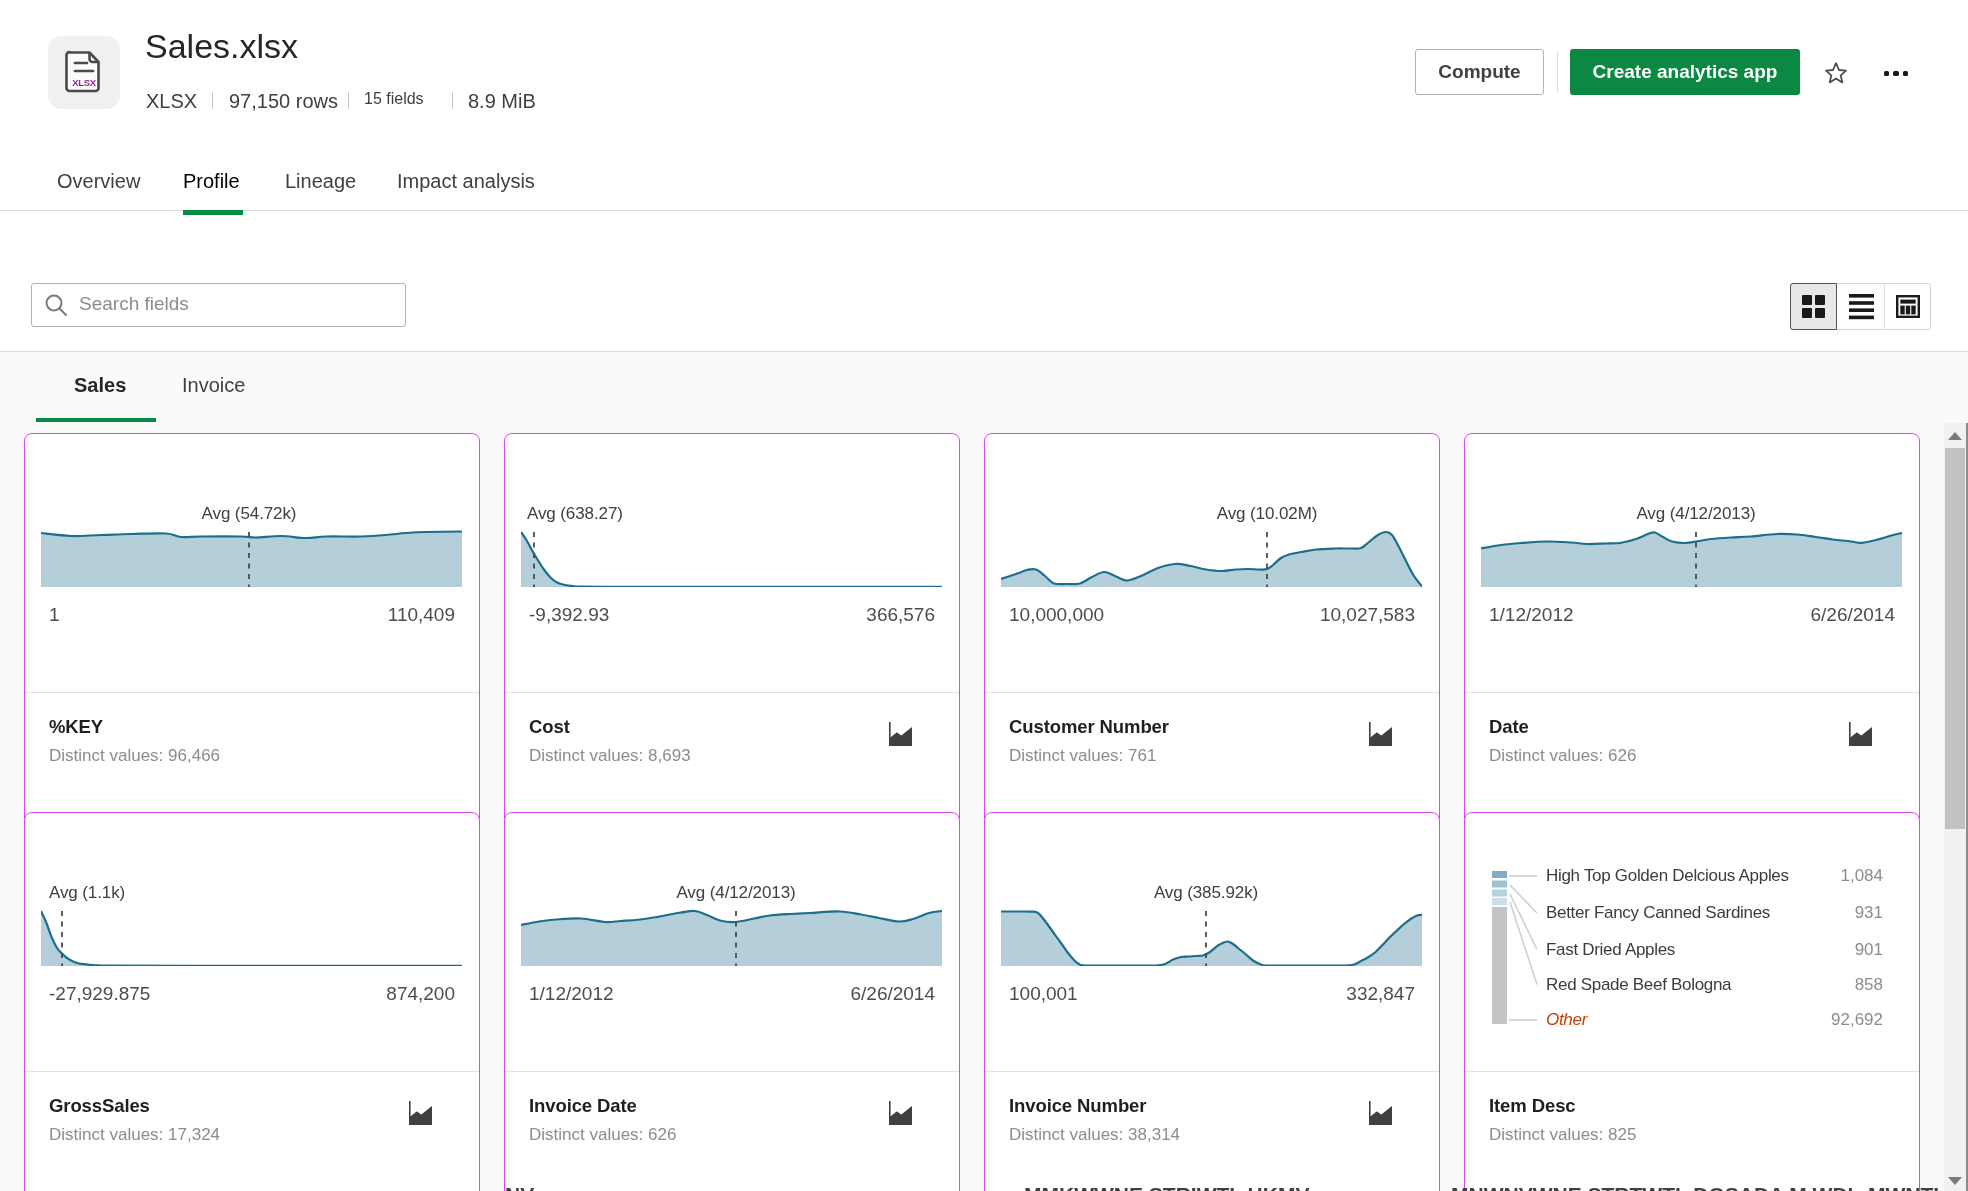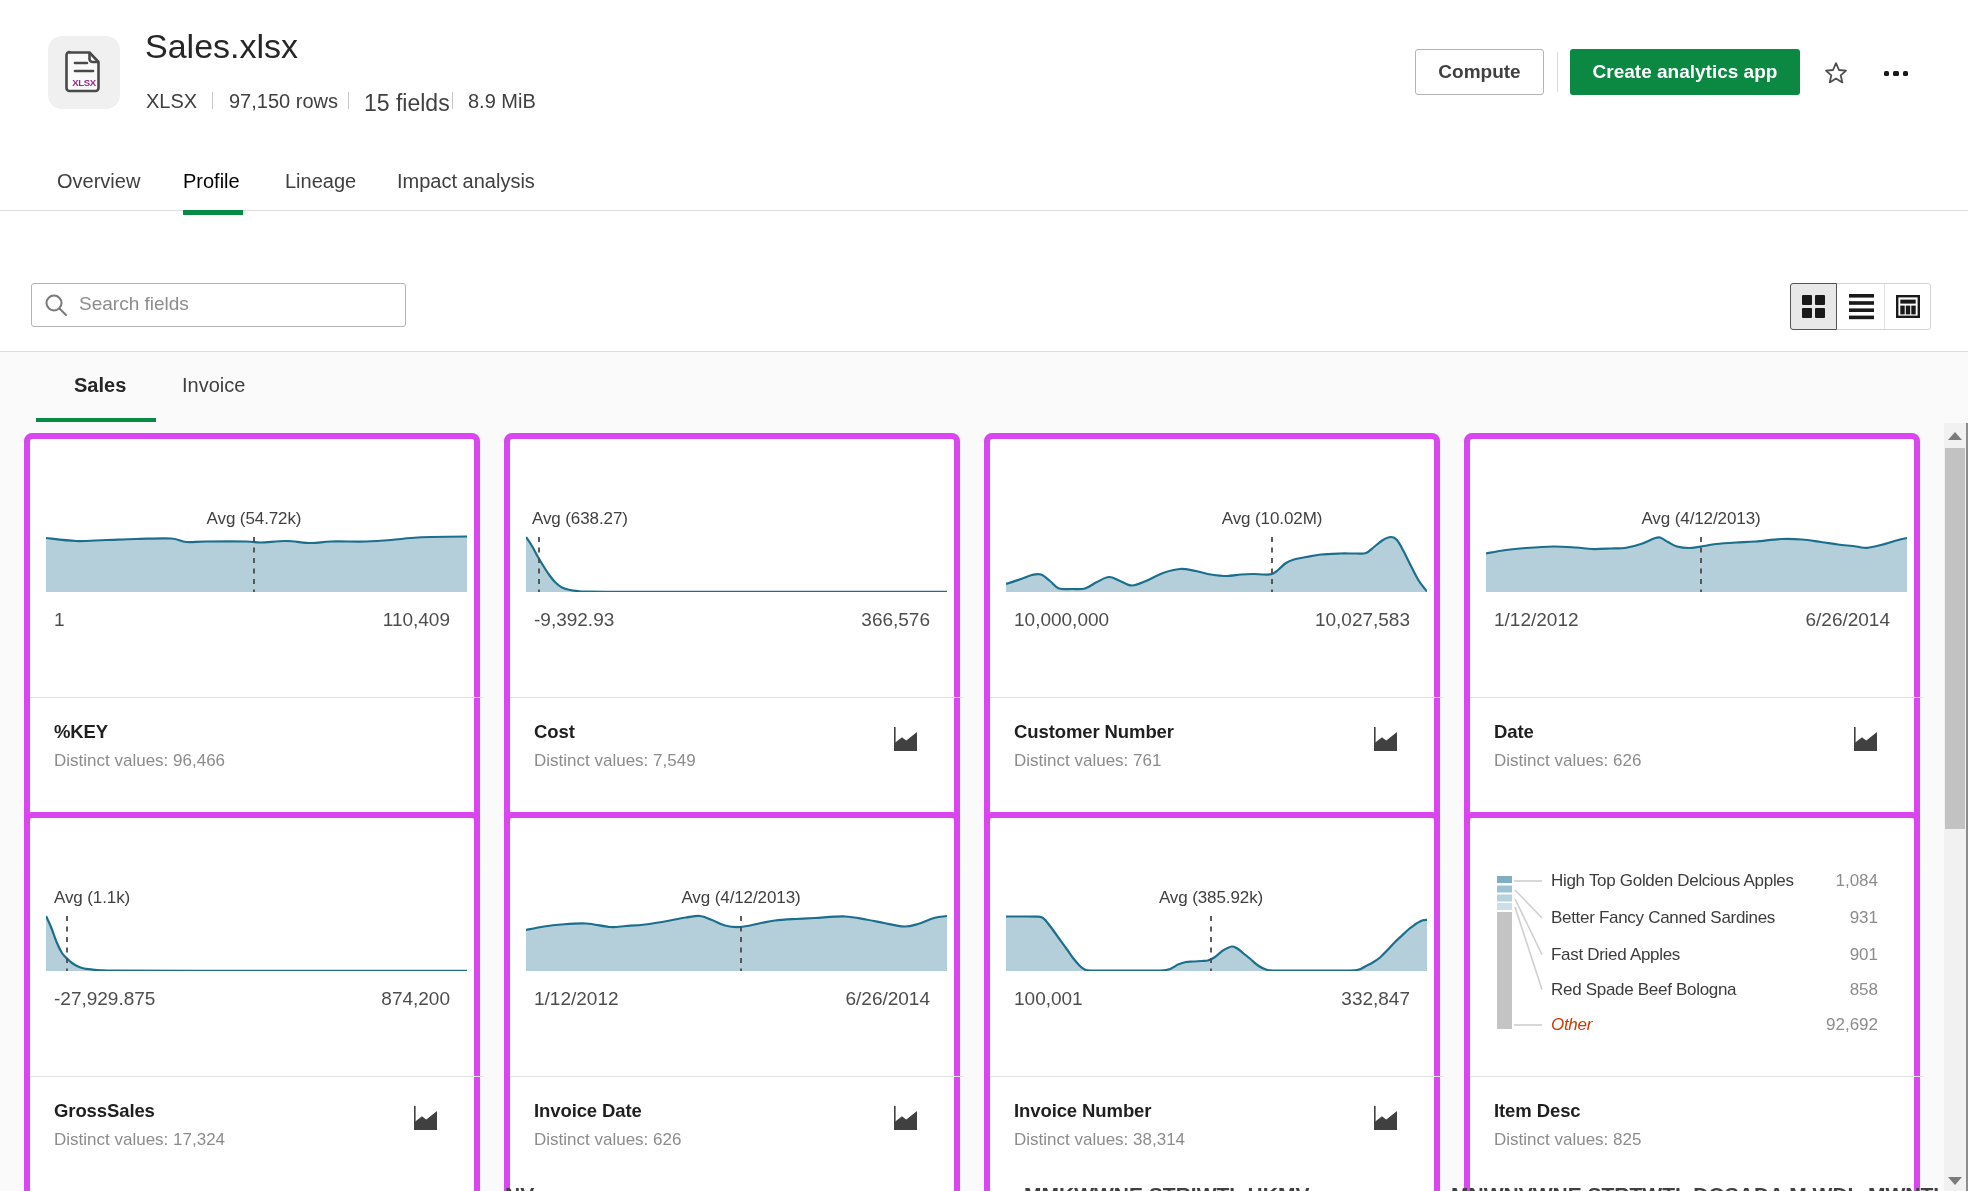--- a/index.html
+++ b/index.html
@@ -1,18 +1,18 @@
 <!DOCTYPE html>
 <html><head><meta charset="utf-8"><style>
 *{margin:0;padding:0;box-sizing:border-box}
 html,body{width:1968px;height:1191px;overflow:hidden;background:#fff;
   font-family:"Liberation Sans",sans-serif;position:relative}
 .abs{position:absolute}
 #content-bg{position:absolute;left:0;top:352px;width:1968px;height:839px;background:#fafafa}
-.card{position:absolute;width:456px;height:438px;background:#fff;border:6px solid #d946ef;border-radius:8px;box-shadow:0 1px 2px rgba(0,0,0,0.04)}
+.card{position:absolute;width:456px;height:438px;background:#fff;border:1px solid #d946ef;border-radius:8px;box-shadow:0 1px 2px rgba(0,0,0,0.04)}
 .chartwrap{position:absolute;left:16px;top:95px;width:421px;height:58px}
 .avg{position:absolute;top:70px;font-size:17px;letter-spacing:-0.1px;line-height:20px;color:#404040;white-space:nowrap}
 .num{position:absolute;top:170px;font-size:19px;color:#4d4d4d}
 .numl{left:24px}
 .numr{right:24px}
 .cardsep{position:absolute;left:0;top:258px;width:454px;height:1px;background:#e2e2e2}
 .ctitle{position:absolute;left:24px;top:282px;font-size:18.5px;font-weight:700;letter-spacing:-0.1px;color:#1f1f1f}
 .cdist{position:absolute;left:24px;top:312px;font-size:17px;color:#8c8c8c}
 .ficon{position:absolute;left:384px;top:288px}
 .itemsvg{position:absolute;left:0;top:0}
@@ -30,21 +30,21 @@
 <path d="M26.5,2.5 v6.5 a3,3 0 0 0 3,3 h6" fill="none" stroke="#4a4a4a" stroke-width="2.6" stroke-linejoin="round"></path>
 <line x1="12" y1="13" x2="24" y2="13" stroke="#4a4a4a" stroke-width="2.6" stroke-linecap="round"></line>
 <line x1="12" y1="21" x2="30" y2="21" stroke="#4a4a4a" stroke-width="2.6" stroke-linecap="round"></line>
 <text x="21" y="35.5" text-anchor="middle" font-family="Liberation Sans,sans-serif" font-size="9.5" font-weight="700" letter-spacing="-0.3" fill="#8e2a87">XLSX</text>
 </svg>
 <div class="abs" style="left:145px;top:27px;font-size:34px;color:#262626">Sales.xlsx</div>
 <div class="abs" style="left:146px;top:90px;font-size:20px;color:#404040">XLSX</div>
 <div class="metasep" style="left:212px"></div>
 <div class="abs" style="left:229px;top:90px;font-size:20px;color:#404040">97,150 rows</div>
 <div class="metasep" style="left:348px"></div>
-<div class="abs" style="left:364px;top:90px;font-size:23px;color:#404040">15 fields</div>
+<div class="abs" style="left:364px;top:90px;font-size:16px;color:#404040">15 fields</div>
 <div class="metasep" style="left:452px"></div>
 <div class="abs" style="left:468px;top:90px;font-size:20px;color:#404040">8.9 MiB</div>
 <div class="btn" style="left:1415px;top:49px;width:129px;height:46px;border:1px solid #b3b3b3;background:#fff;color:#404040">Compute</div>
 <div class="abs" style="left:1557px;top:52px;width:1px;height:40px;background:#d9d9d9"></div>
 <div class="btn" style="left:1570px;top:49px;width:230px;height:46px;background:#0b8943;color:#fff">Create analytics app</div>
 <svg class="abs" style="left:1824px;top:61px" width="24" height="24" viewBox="0 0 24 24">
 <path d="M12,2.2 L15,9 L22,9.6 L16.7,14.3 L18.3,21.4 L12,17.6 L5.7,21.4 L7.3,14.3 L2,9.6 L9,9 Z" fill="none" stroke="#4d4d4d" stroke-width="1.8" stroke-linejoin="round"></path>
 </svg>
 <div class="abs" style="left:1884px;top:71px;width:5.2px;height:5.2px;border-radius:1.5px;background:#1a1a1a"></div>
 <div class="abs" style="left:1893.4px;top:71px;width:5.2px;height:5.2px;border-radius:1.5px;background:#1a1a1a"></div>
@@ -105,21 +105,21 @@
     <div class="chartwrap"><svg class="chart" width="421" height="58" viewBox="0 0 421 58">
         <path d="M0.0,3.0C1.0,4.5 4.0,8.7 6.0,12.0C8.0,15.3 10.0,19.5 12.0,23.0C14.0,26.5 16.0,29.8 18.0,33.0C20.0,36.2 22.0,39.3 24.0,42.0C26.0,44.7 28.0,47.1 30.0,49.0C32.0,50.9 33.7,52.3 36.0,53.5C38.3,54.7 41.3,55.4 44.0,56.0C46.7,56.6 49.3,56.9 52.0,57.2C54.7,57.5 53.7,57.5 60.0,57.6C66.3,57.7 66.7,57.8 90.0,57.8C113.3,57.8 161.7,57.8 200.0,57.8C238.3,57.8 283.2,57.8 320.0,57.8C356.8,57.8 404.2,57.8 421.0,57.8L421.0,58.0L0.0,58.0Z" fill="#b4cfda"></path>
         <path d="M0.0,3.0C1.0,4.5 4.0,8.7 6.0,12.0C8.0,15.3 10.0,19.5 12.0,23.0C14.0,26.5 16.0,29.8 18.0,33.0C20.0,36.2 22.0,39.3 24.0,42.0C26.0,44.7 28.0,47.1 30.0,49.0C32.0,50.9 33.7,52.3 36.0,53.5C38.3,54.7 41.3,55.4 44.0,56.0C46.7,56.6 49.3,56.9 52.0,57.2C54.7,57.5 53.7,57.5 60.0,57.6C66.3,57.7 66.7,57.8 90.0,57.8C113.3,57.8 161.7,57.8 200.0,57.8C238.3,57.8 283.2,57.8 320.0,57.8C356.8,57.8 404.2,57.8 421.0,57.8" fill="none" stroke="#1b6f8c" stroke-width="2.2" stroke-linejoin="round"></path>
         <line x1="13" y1="3" x2="13" y2="58" stroke="#4a4a4a" stroke-width="1.8" stroke-dasharray="5 5.5"></line>
       </svg></div>
     <div class="avg" style="left:22px">Avg (638.27)</div>
     <div class="num numl">-9,392.93</div>
     <div class="num numr">366,576</div>
     <div class="cardsep"></div>
     <div class="ctitle">Cost</div>
-    <div class="cdist">Distinct values: 7,549</div>
+    <div class="cdist">Distinct values: 8,693</div>
     <svg class="ficon" width="24" height="24" viewBox="0 0 24 24">
       <rect x="0" y="0" width="1.6" height="24" fill="#404040"></rect>
       <path d="M0,16.5 L8,10.2 L9.8,11.8 L12.3,13.6 L23,5 L23,24 L0,24 Z" fill="#404040"></path>
     </svg>
   </div>
 <div class="card" style="left:984px;top:433px">
     <div class="chartwrap"><svg class="chart" width="421" height="58" viewBox="0 0 421 58">
         <path d="M0.0,50.0C2.5,49.2 10.7,46.5 15.0,45.0C19.3,43.5 22.7,41.8 26.0,41.0C29.3,40.2 32.0,39.5 35.0,40.5C38.0,41.5 41.0,44.7 44.0,47.0C47.0,49.3 49.3,53.2 53.0,54.5C56.7,55.8 61.7,55.0 66.0,55.0C70.3,55.0 74.8,55.7 79.0,54.5C83.2,53.3 87.0,49.9 91.0,48.0C95.0,46.1 99.2,43.2 103.0,43.0C106.8,42.8 110.2,45.6 114.0,47.0C117.8,48.4 121.7,51.5 126.0,51.5C130.3,51.5 134.8,49.1 140.0,47.0C145.2,44.9 151.3,41.0 157.0,39.0C162.7,37.0 168.5,35.3 174.0,35.0C179.5,34.7 184.8,36.1 190.0,37.0C195.2,37.9 199.8,39.7 205.0,40.5C210.2,41.3 216.0,42.0 221.0,42.0C226.0,42.0 230.7,40.8 235.0,40.5C239.3,40.2 243.2,40.0 247.0,40.0C250.8,40.0 254.8,40.5 258.0,40.5C261.2,40.5 263.7,40.8 266.0,40.0C268.3,39.2 269.7,37.8 272.0,36.0C274.3,34.2 277.3,30.8 280.0,29.0C282.7,27.2 284.7,26.5 288.0,25.5C291.3,24.5 295.5,23.8 300.0,23.0C304.5,22.2 309.3,21.1 315.0,20.5C320.7,19.9 328.2,19.7 334.0,19.5C339.8,19.3 345.7,19.6 350.0,19.5C354.3,19.4 357.0,20.1 360.0,19.0C363.0,17.9 365.2,15.2 368.0,13.0C370.8,10.8 374.2,7.7 377.0,6.0C379.8,4.3 382.7,3.0 385.0,3.0C387.3,3.0 388.8,3.5 391.0,6.0C393.2,8.5 395.7,13.7 398.0,18.0C400.3,22.3 402.5,27.2 405.0,32.0C407.5,36.8 410.3,42.8 413.0,47.0C415.7,51.2 419.7,55.8 421.0,57.5L421.0,58.0L0.0,58.0Z" fill="#b4cfda"></path>
         <path d="M0.0,50.0C2.5,49.2 10.7,46.5 15.0,45.0C19.3,43.5 22.7,41.8 26.0,41.0C29.3,40.2 32.0,39.5 35.0,40.5C38.0,41.5 41.0,44.7 44.0,47.0C47.0,49.3 49.3,53.2 53.0,54.5C56.7,55.8 61.7,55.0 66.0,55.0C70.3,55.0 74.8,55.7 79.0,54.5C83.2,53.3 87.0,49.9 91.0,48.0C95.0,46.1 99.2,43.2 103.0,43.0C106.8,42.8 110.2,45.6 114.0,47.0C117.8,48.4 121.7,51.5 126.0,51.5C130.3,51.5 134.8,49.1 140.0,47.0C145.2,44.9 151.3,41.0 157.0,39.0C162.7,37.0 168.5,35.3 174.0,35.0C179.5,34.7 184.8,36.1 190.0,37.0C195.2,37.9 199.8,39.7 205.0,40.5C210.2,41.3 216.0,42.0 221.0,42.0C226.0,42.0 230.7,40.8 235.0,40.5C239.3,40.2 243.2,40.0 247.0,40.0C250.8,40.0 254.8,40.5 258.0,40.5C261.2,40.5 263.7,40.8 266.0,40.0C268.3,39.2 269.7,37.8 272.0,36.0C274.3,34.2 277.3,30.8 280.0,29.0C282.7,27.2 284.7,26.5 288.0,25.5C291.3,24.5 295.5,23.8 300.0,23.0C304.5,22.2 309.3,21.1 315.0,20.5C320.7,19.9 328.2,19.7 334.0,19.5C339.8,19.3 345.7,19.6 350.0,19.5C354.3,19.4 357.0,20.1 360.0,19.0C363.0,17.9 365.2,15.2 368.0,13.0C370.8,10.8 374.2,7.7 377.0,6.0C379.8,4.3 382.7,3.0 385.0,3.0C387.3,3.0 388.8,3.5 391.0,6.0C393.2,8.5 395.7,13.7 398.0,18.0C400.3,22.3 402.5,27.2 405.0,32.0C407.5,36.8 410.3,42.8 413.0,47.0C415.7,51.2 419.7,55.8 421.0,57.5" fill="none" stroke="#1b6f8c" stroke-width="2.2" stroke-linejoin="round"></path>
         <line x1="266" y1="3" x2="266" y2="58" stroke="#4a4a4a" stroke-width="1.8" stroke-dasharray="5 5.5"></line>

